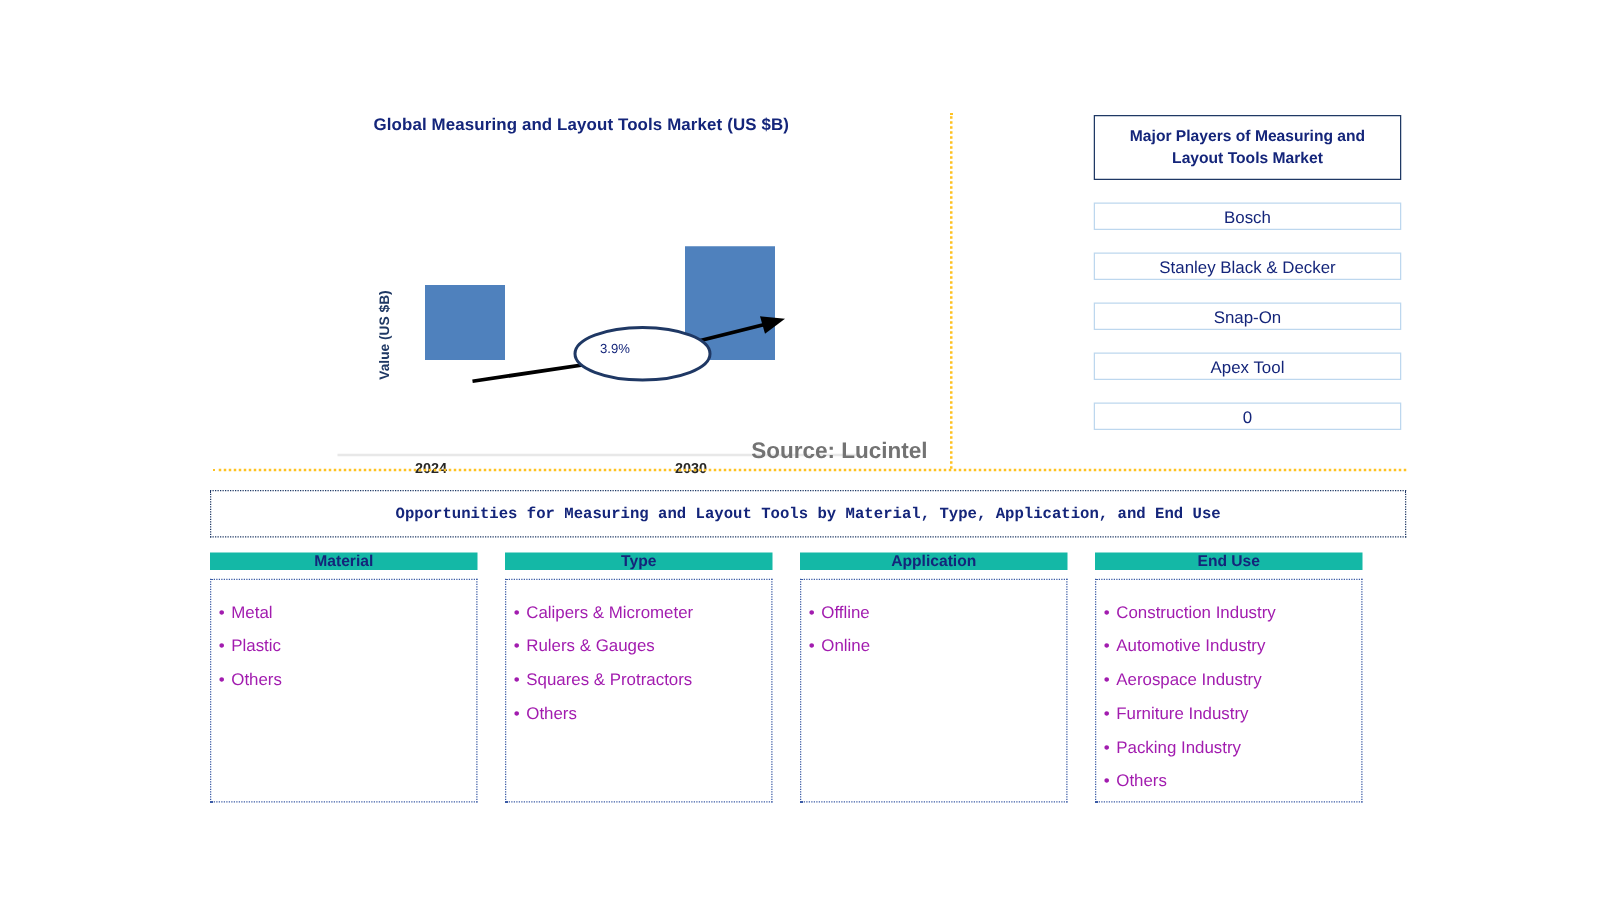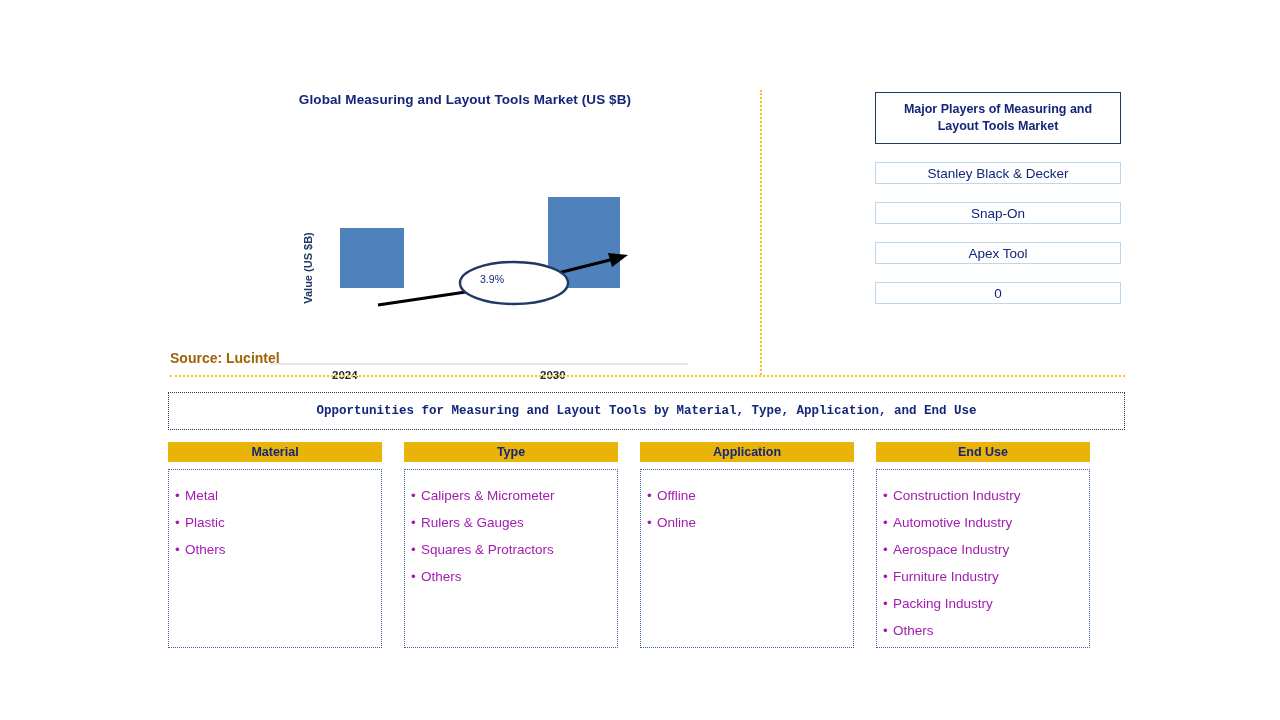--- a/index.html
+++ b/index.html
@@ -101,24 +101,24 @@
     font-size: 10.5px;
     font-weight: normal;
     color: #14257A;
   }
 
   #source-note {
     position: absolute;
     left: 0;
     top: 262px;
     width: 572px;
-    text-align: left;
-    font-size: 14px;
-    font-weight: bold;
-    color: #a16207;
+    text-align: right;
+    font-size: 18px;
+    font-weight: bold;
+    color: #737373;
   }
 
   
   #vertical-divider {
     position: absolute;
     left: 760px;
     top: 90px;
     width: 0;
     height: 285px;
     border-left: 2px dotted #FFC222;
@@ -194,22 +194,22 @@
     top: 442px;
     width: 957px;
     display: flex;
     gap: 22px;
   }
   .column {
     width: 214px;
   }
   .column-header {
     box-sizing: border-box;
-    height: 20px;
-    background: #eab308;
+    height: 14px;
+    background: #14b8a6;
     display: flex;
     align-items: center;
     justify-content: center;
     font-size: 12.5px;
     font-weight: bold;
     color: #14257A;
   }
   .column-body {
     box-sizing: border-box;
     margin-top: 7px;
@@ -260,20 +260,23 @@
 
   <div id="source-note">Source: Lucintel</div>
 </div>
 
 <div id="vertical-divider"></div>
 <div id="horizontal-divider"></div>
 
 <div id="players-panel">
   <div id="players-header">Major Players of Measuring and Layout Tools Market</div>
 
+  <div class="player-row">
+    <span>Bosch</span>
+  </div>
   <div class="player-row">
     <span>Stanley Black &amp; Decker</span>
   </div>
   <div class="player-row">
     <span>Snap-On</span>
   </div>
   <div class="player-row">
     <span>Apex Tool</span>
   </div>
   <div class="player-row">

